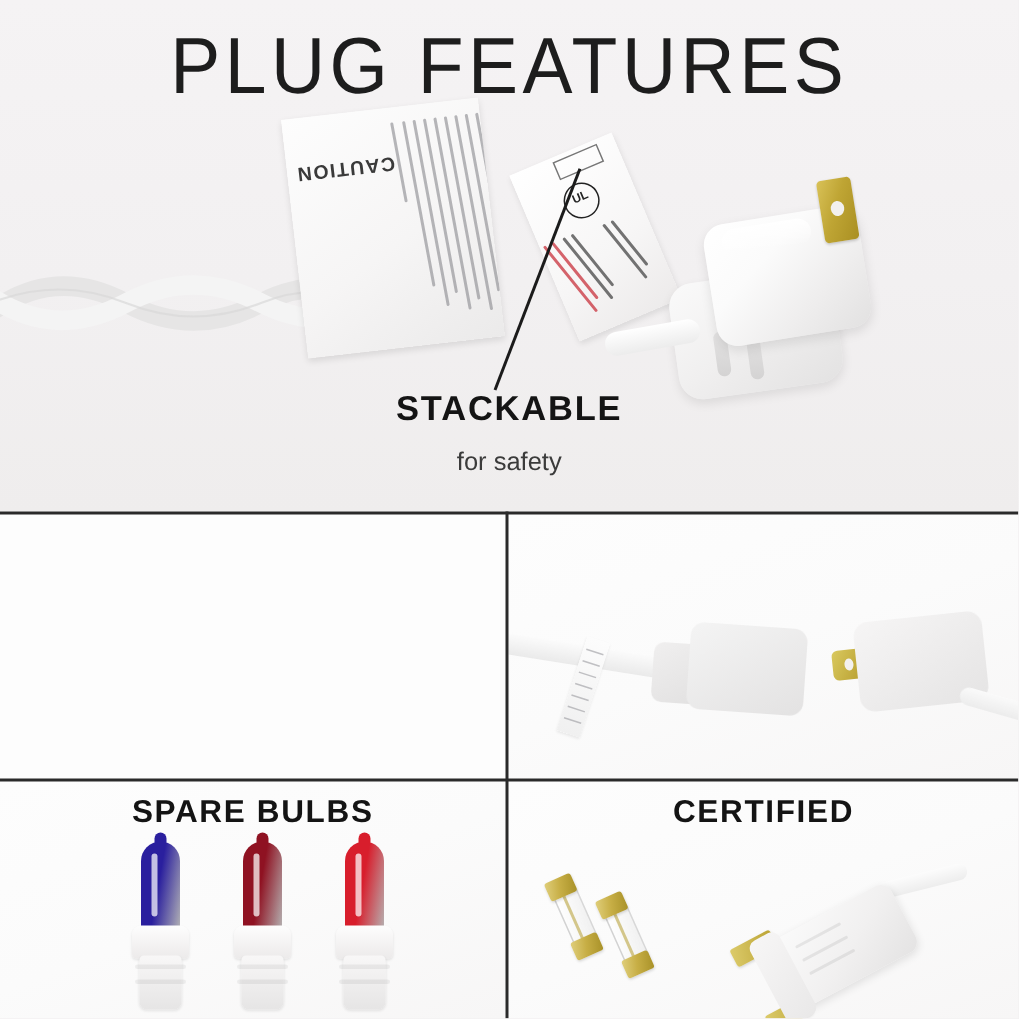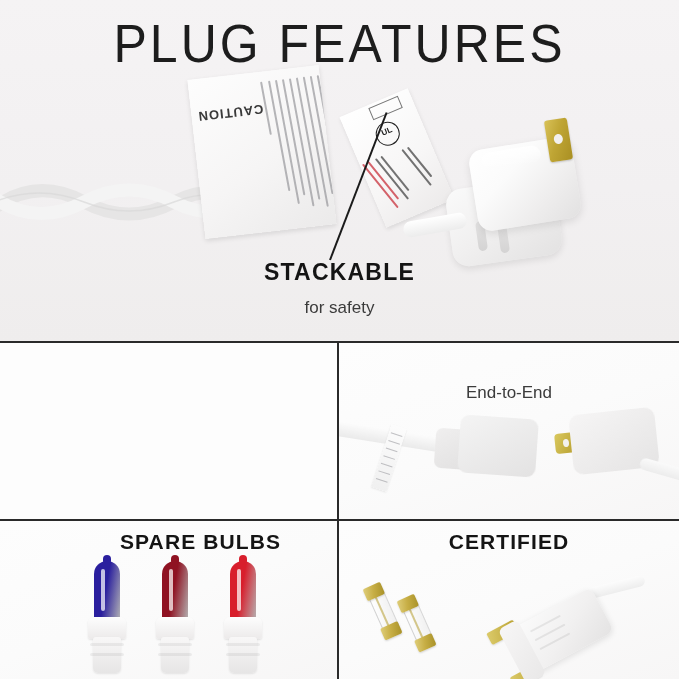--- a/index.html
+++ b/index.html
@@ -269,21 +269,20 @@
           <div class="ll" style="top:40px;"></div>
           <div class="ll" style="top:48px;"></div>
           <div class="ll" style="top:56px;"></div>
         </div>
         <div class="conn-female2"></div>
         <div class="conn-female"></div>
         <div class="conn-prong"></div>
         <div class="conn-male"></div>
         <div class="conn-tail"></div>
       </div>
-      <div class="cell-sub" style="top:38px;">End-to-End</div>
     </div>
 
     <div class="cell cell-bl">
       <div class="bulbs">
         <div class="bulb" id="bulb0" style="left:84px;top:0;">
           <div class="bulb-tip" style="background: rgb(42, 31, 158);"></div>
             <div class="bulb-glass" style="background: linear-gradient(100deg, rgb(42, 31, 158) 0%, rgb(42, 31, 158) 45%, rgba(0, 0, 0, 0.28) 100%);"></div>
             <div class="bulb-shine"></div>
           <div class="bulb-collar"></div>
             <div class="bulb-base"></div>
@@ -302,21 +301,21 @@
         <div class="bulb" id="bulb2" style="left:220px;top:0;">
           <div class="bulb-tip" style="background: rgb(216, 30, 44);"></div>
             <div class="bulb-glass" style="background: linear-gradient(100deg, rgb(216, 30, 44) 0%, rgb(216, 30, 44) 45%, rgba(0, 0, 0, 0.28) 100%);"></div>
             <div class="bulb-shine"></div>
           <div class="bulb-collar"></div>
             <div class="bulb-base"></div>
           <div class="bulb-ridge" style="top:86px;"></div>
             <div class="bulb-ridge" style="top:96px;"></div>
         </div>
       </div>
-      <div class="cell-title" style="top:8px;margin-left:32px;">SPARE BULBS</div>
+      <div class="cell-title" style="top:8px;">SPARE BULBS</div>
     </div>
 
     <div class="cell cell-br">
       <div class="fuses">
         <div class="fuse" style="left:34px;top:20px;transform:rotate(-24deg);">
           <div class="fuse-glass"></div>
             <div class="fuse-wire"></div>
           <div class="fuse-cap" style="top:0;"></div>
             <div class="fuse-cap" style="top:43px;"></div>
         </div>

